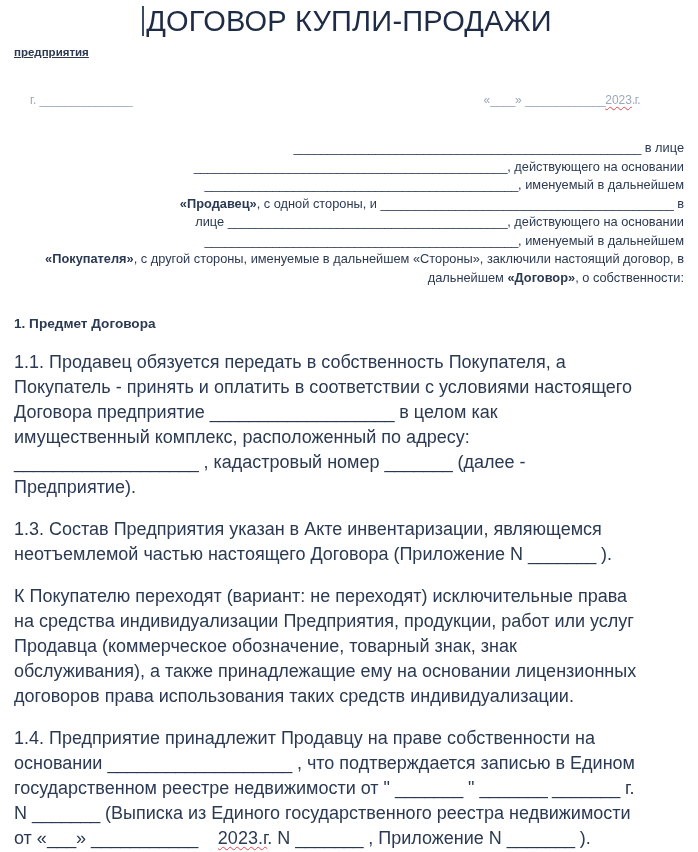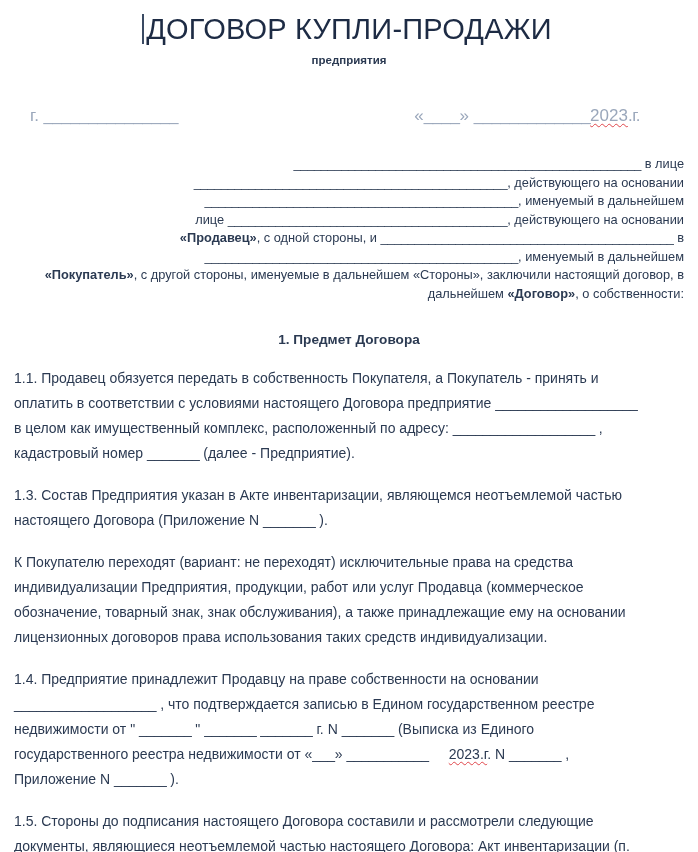--- a/index.html
+++ b/index.html
@@ -23,21 +23,21 @@
     height: 852px;
     box-sizing: border-box;
     padding: 0 14px 0 14px;
     overflow: hidden;
   }
 
   
   .title-wrap {
     position: relative;
     text-align: center;
-    padding-top: 12px;
+    padding-top: 4px;
   }
   .doc-title {
     display: inline-block;
     position: relative;
     font-size: 29px;
     line-height: 34px;
     font-weight: 400;
     letter-spacing: 0.2px;
     color: #1d2b44;
     white-space: nowrap;
@@ -50,29 +50,29 @@
     width: 2px;
     height: 30px;
     background: #3a4a63;
   }
   .doc-subtitle {
     margin-top: 7px;
     font-size: 11.5px;
     line-height: 14px;
     font-weight: 700;
     color: #2b3a52;
-    text-align: center;
+    text-decoration: underline;
   }
 
   
   .meta-row {
     position: relative;
-    margin-top: 40px;
+    margin-top: 32px;
     height: 18px;
-    font-size: 17px;
+    font-size: 12px;
     line-height: 18px;
     color: #9aa7bb;
   }
   .meta-city {
     position: absolute;
     left: 16px;
     top: 0;
     white-space: nowrap;
   }
   .meta-date {
@@ -121,30 +121,29 @@
   }
   .parties p.wrapline {
     white-space: normal;
   }
   .indent-first { padding-left: 14px; }
 
   b, .bold { font-weight: 700; }
 
   .section-heading {
     margin-top: 28px;
-    text-align: center;
     font-size: 13.6px;
     line-height: 18px;
     font-weight: 700;
     color: #2b3a52;
   }
 
   .para {
     margin-top: 17px;
-    font-size: 14px;
+    font-size: 18px;
     line-height: 25px;
     color: #2b3a52;
     max-width: 624px;
   }
 
   .fill {
     letter-spacing: -0.3px;
   }
 
   .clipped-last {
@@ -172,24 +171,24 @@
     <div class="meta-date">
       <span>«</span><span class="fill-lite">____</span><span>»</span>
       <span class="fill-lite">_____________</span><span class="spell">2023</span><span class="fill-lite">.г.</span>
     </div>
   </div>
 
   <div class="body-block parties">
     <p class="indent-first"><span class="fill">___________________________________________________</span><span> в лице</span></p>
     <p><span class="fill">______________________________________________</span><span>, действующего на основании</span></p>
     <p><span class="fill">______________________________________________</span><span>, именуемый в дальнейшем</span></p>
+    <p><b>«Продавец»</b><span>, с одной стороны, и </span><span class="fill">___________________________________________</span><span> в</span></p>
     <p><span>лице </span><span class="fill">_________________________________________</span><span>, действующего на основании</span></p>
-    <p><b>«Продавец»</b><span>, с одной стороны, и </span><span class="fill">___________________________________________</span><span> в</span></p>
     <p><span class="fill">______________________________________________</span><span>, именуемый в дальнейшем</span></p>
-    <p class="wrapline"><b>«Покупатель»</b><span>, с другой стороны, именуемые в дальнейшем «Стороны», заключили настоящий договор, в дальнейшем </span><b>«Договор»</b><span>, о собственности:</span></p>
+    <p class="wrapline"><b>«Покупателя»</b><span>, с другой стороны, именуемые в дальнейшем «Стороны», заключили настоящий договор, в дальнейшем </span><b>«Договор»</b><span>, о собственности:</span></p>
   </div>
 
   <div class="section-heading">1. Предмет Договора</div>
 
   <div id="clauses-container">
       <div class="para"><span>1.1. Продавец обязуется передать в собственность Покупателя, а Покупатель - принять и оплатить в соответствии с условиями настоящего Договора предприятие </span><span class="fill">___________________</span><span> в целом как имущественный комплекс, расположенный по адресу: </span><span class="fill">___________________</span><span> , кадастровый номер </span><span class="fill">_______</span><span> (далее - Предприятие).</span></div>
       <div class="para"><span>1.3. Состав Предприятия указан в Акте инвентаризации, являющемся неотъемлемой частью настоящего Договора (Приложение N </span><span class="fill">_______</span><span> ).</span></div>
       <div class="para"><span>К Покупателю переходят (вариант: не переходят) исключительные права на средства индивидуализации Предприятия, продукции, работ или услуг Продавца (коммерческое обозначение, товарный знак, знак обслуживания), а также принадлежащие ему на основании лицензионных договоров права использования таких средств индивидуализации.</span></div>
       <div class="para"><span>1.4. Предприятие принадлежит Продавцу на праве собственности на основании </span><span class="fill">___________________</span><span> , что подтверждается записью в Едином государственном реестре недвижимости от " </span><span class="fill">_______</span><span> " </span><span class="fill">_______ _______</span><span> г. N </span><span class="fill">_______</span><span> (Выписка из Единого государственного реестра недвижимости от «</span><span class="fill">___</span><span>» </span><span class="fill">___________</span><span class="spell-dark">2023.г</span><span>. N </span><span class="fill">_______</span><span> , Приложение N </span><span class="fill">_______</span><span> ).</span></div>
       <div class="para clipped-last"><span>1.5. Стороны до подписания настоящего Договора составили и рассмотрели следующие документы, являющиеся неотъемлемой частью настоящего Договора: Акт инвентаризации (п. 1.2 настоящего Договора), Бухгалтерский баланс, Заключение независимого аудитора о</span></div>

